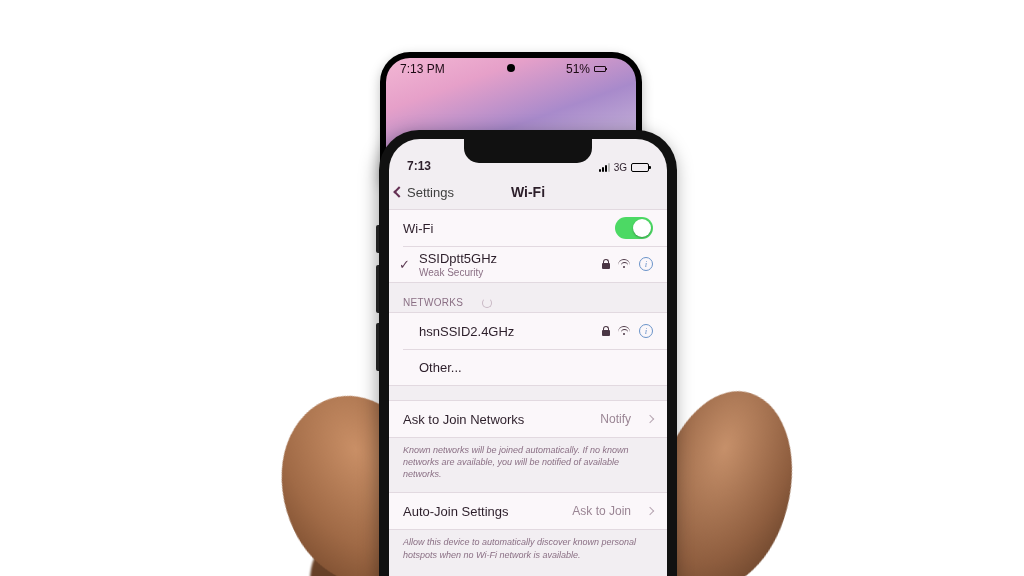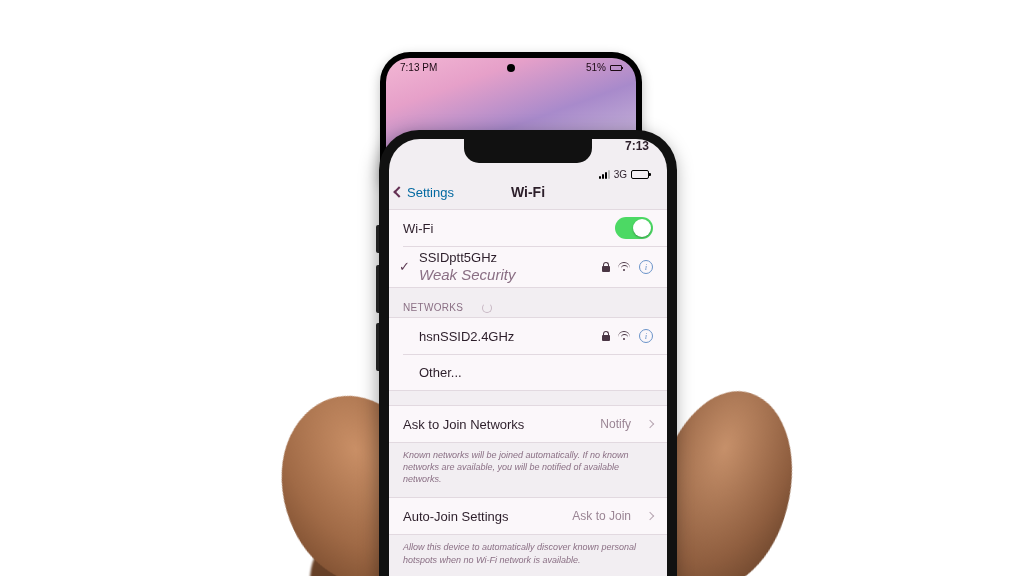--- a/index.html
+++ b/index.html
@@ -14,21 +14,21 @@
     padding: 6px;
     box-shadow: 0 4px 12px rgba(0,0,0,.25);
   }
   .samsung-screen {
     width: 100%; height: 100%;
     border-radius: 24px 24px 0 0;
     background: linear-gradient(160deg,#f3b7d4 0%,#e6a0c9 25%,#a88acb 55%,#c3afd7 80%,#f2d7e6 100%);
     position: relative; overflow: hidden;
   }
   .s-punch { position:absolute; top:6px; left:50%; transform:translateX(-50%); width:8px; height:8px; background:#000; border-radius:50%; }
-  .s-status { position:absolute; top:4px; left:0; right:0; display:flex; justify-content:space-between; padding:0 14px; font-size:10px; color:#1c0a14; font-weight:500; }
+  .s-status { position:absolute; top:4px; left:0; right:16px; display:flex; justify-content:space-between; padding:0 14px; font-size:12px; color:#1c0a14; font-weight:500; }
   .s-right { display:flex; align-items:center; gap:4px; }
   .s-bat { width:12px; height:6px; border:1px solid #1c0a14; border-radius:1px; position:relative; }
   .s-bat::after { content:""; position:absolute; right:-2px; top:1px; width:1px; height:2px; background:#1c0a14; }
   .s-bat-fill { width:50%; height:100%; background:#1c0a14; }
 
   
   .iphone {
     position: absolute;
     top: 130px; left: 379px;
     width: 298px; height: 460px;
@@ -49,42 +49,42 @@
     border-radius:31px 31px 0 0;
     position:relative; overflow:hidden;
     color:#2c1e2a;
   }
   .notch {
     position:absolute; top:0; left:50%; transform:translateX(-50%);
     width:128px; height:24px; background:#111; border-radius:0 0 15px 15px; z-index:5;
   }
 
   
-  .statusbar { height:36px; display:flex; justify-content:space-between; align-items:flex-end; padding:0 18px 2px; font-size:12px; font-weight:600;flex-direction:column; }
+  .statusbar { height:36px; display:flex; justify-content:space-between; align-items:flex-end; padding:0 18px 2px; font-size:12px; font-weight:600; }
   .status-right { display:flex; align-items:center; gap:4px; font-size:10px; font-weight:500;margin-top:16px; }
   .sig { display:flex; align-items:flex-end; gap:1px; }
   .sig span { width:2px; background:#000; border-radius:1px; }
   .sig span:nth-child(1){height:3px}.sig span:nth-child(2){height:5px}.sig span:nth-child(3){height:7px}.sig span:nth-child(4){height:9px;background:#bbb;}
   .bat { width:18px; height:9px; border:1px solid #000; border-radius:2px; position:relative; }
   .bat::after{content:"";position:absolute;right:-3px;top:2px;width:2px;height:3px;background:#000;border-radius:0 1px 1px 0;}
   .bat-fill{height:100%;width:85%;background:#000;border-radius:1px;}
 
   
   .navhdr { height:34px; display:flex; align-items:center; justify-content:center; position:relative; font-size:14px; }
-  .back { position:absolute; left:6px; display:flex; align-items:center; color:#0369a1; font-size:13px; gap:2px; }
+  .back { position:absolute; left:6px; display:flex; align-items:center; color:#404040; font-size:13px; gap:2px; }
   .chev-left { width:8px; height:8px; border-left:2px solid #642f53; border-bottom:2px solid #642f53; transform:rotate(45deg); margin-right:2px; }
   .navtitle { font-weight:600; }
 
   .content { position:absolute; top:70px; left:0; right:0; bottom:0; overflow:hidden; font-size:13px; }
 
   .group { background:#fbf7fa; border-top:1px solid #e2d9e0; border-bottom:1px solid #e2d9e0; }
   .row { display:flex; align-items:center; min-height:36px; padding:4px 14px; position:relative; }
   .row + .row::before { content:""; position:absolute; left:14px; right:0; top:0; height:1px; background:#e2d9e0; }
   .row .label { flex:1; }
-  .sub { font-size:15px; color:#8a6f84; margin-top:1px;font-style:italic; }
+  .sub { font-size:10px; color:#8a6f84; margin-top:1px; }
   .indent { padding-left:30px; }
   .check { position:absolute; left:10px; color:#5c3a52; font-size:13px; }
 
   .sect-hdr { font-size:10px; color:#8a6f84; padding:14px 14px 4px; letter-spacing:.3px; display:flex; align-items:center; gap:19px; }
   .spinner { width:10px; height:10px; border:1.5px solid #c8b8c4; border-top-color:transparent; border-radius:50%; animation:spin 1s linear infinite; }
   @keyframes spin { to { transform:rotate(360deg);} }
 
   .footer-txt { font-size:9px; color:#8a6f84; padding:6px 14px 12px; line-height:1.35;font-style:italic; }
 
   

